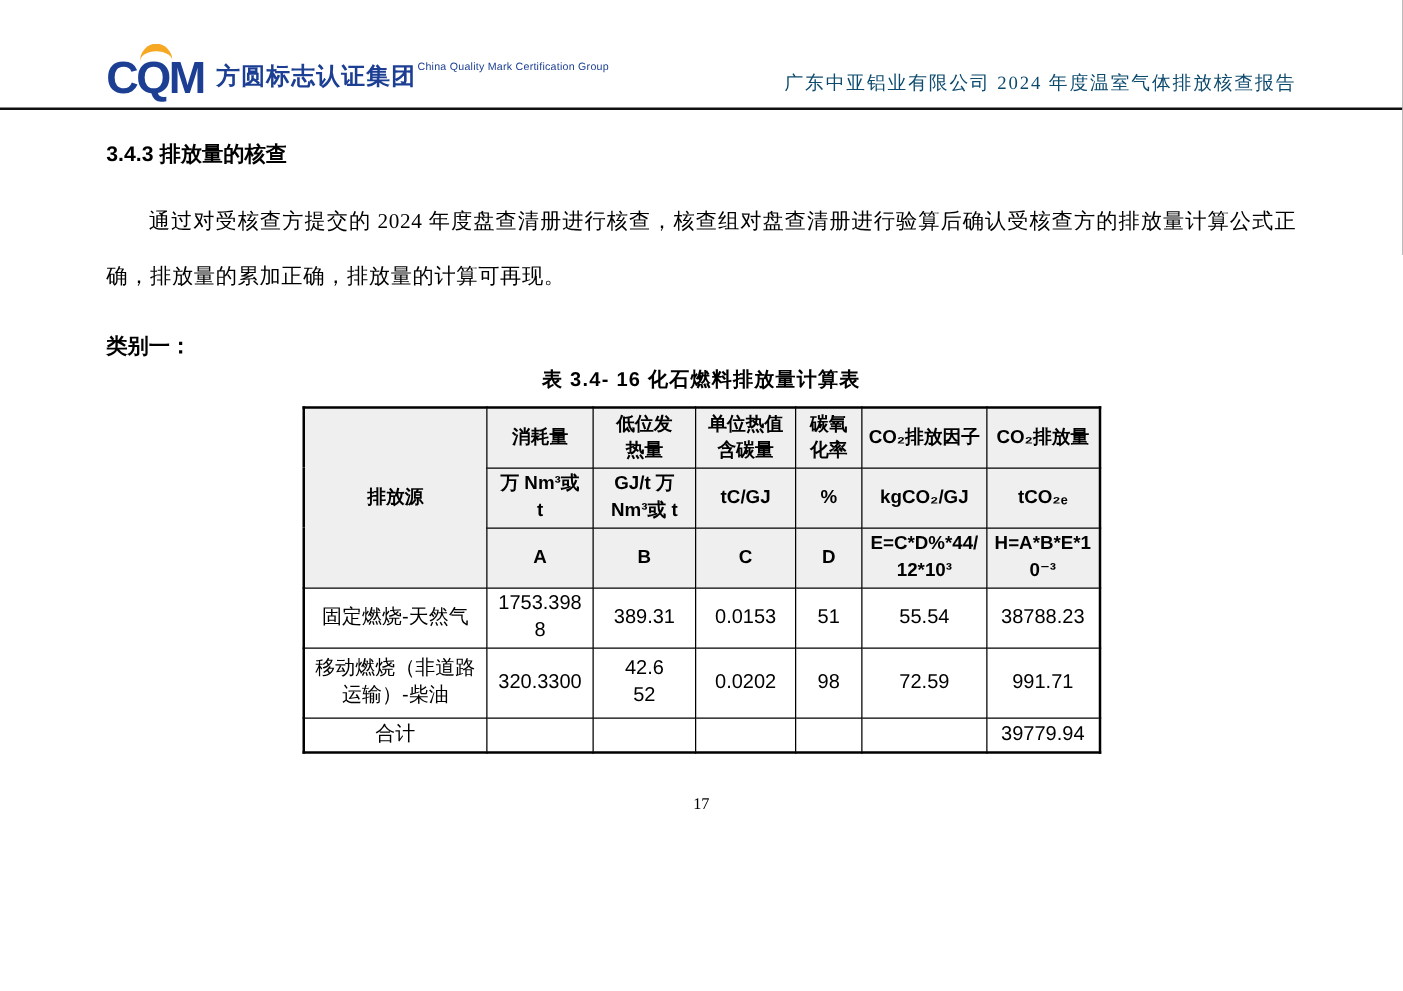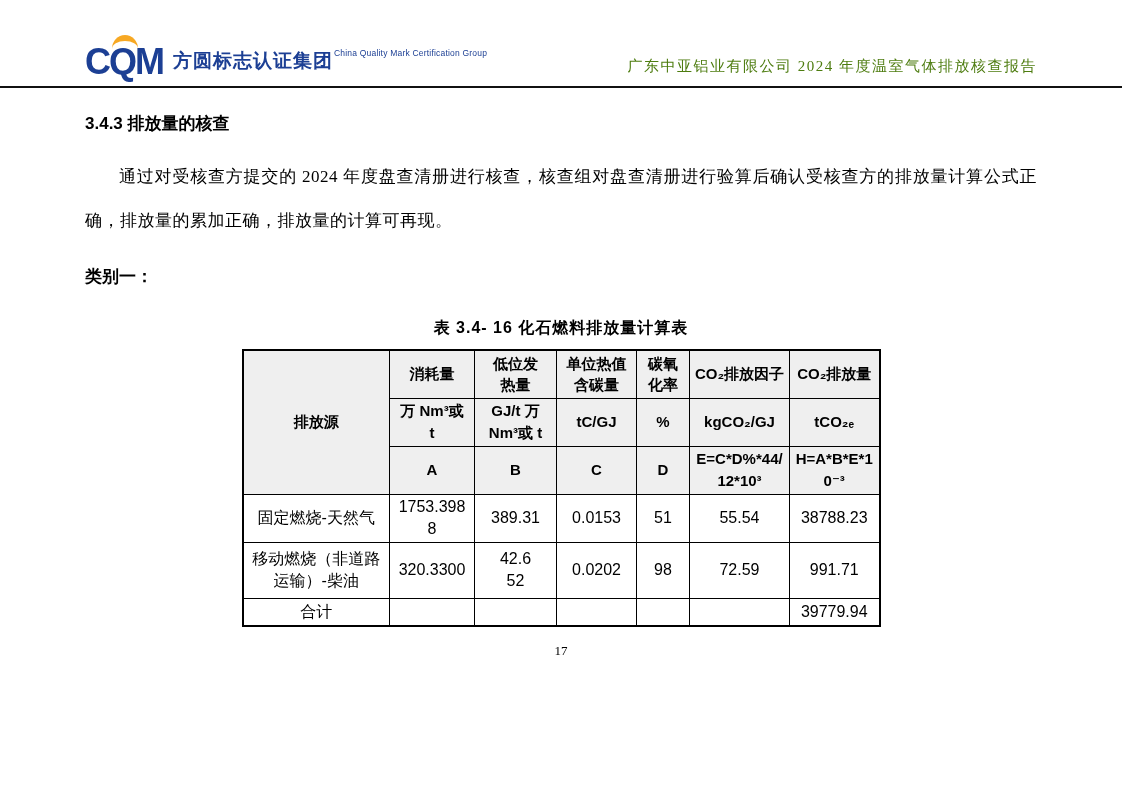--- a/index.html
+++ b/index.html
@@ -38,41 +38,41 @@
   .logo-names { display: flex; flex-direction: row; gap: 1px; padding-bottom: 2px; }
   .logo-cn {
     font-family: "Liberation Sans", "DejaVu Sans", sans-serif;
     font-weight: bold; font-size: 19px; color: #1c3f94; letter-spacing: 1px;
   }
   .logo-en {
     font-family: "Liberation Sans", "DejaVu Sans", sans-serif;
     font-size: 8.5px; color: #1c3f94; letter-spacing: .2px;
   }
   .doc-title {
-    font-size: 15px; letter-spacing: 1.5px; color: #4d7c0f;
+    font-size: 15px; letter-spacing: 1.5px; color: #0c4a6e;
     padding-bottom: 4px; white-space: nowrap;
   }
 
   
   .p-summary { margin-top: 36px; font-size: 17px; text-indent: 2em; letter-spacing: .5px; }
   .sec-heading {
     margin-top: 24px; font-size: 17px; font-weight: bold;
     font-family: "Liberation Sans", "DejaVu Sans", sans-serif;
   }
   .p-verify {
     margin-top: 20px; font-size: 17px; text-indent: 2em;
     line-height: 44px; text-align: justify; letter-spacing: .5px;
   }
   .p-result { margin-top: 4px; font-size: 17px; letter-spacing: .5px; }
   .cat-label {
     margin-top: 22px; font-size: 17px; font-weight: bold;
     font-family: "Liberation Sans", "DejaVu Sans", sans-serif;
   }
   .tbl-caption {
-    margin-top: 30px; text-align: center; font-size: 16px; font-weight: bold;
+    margin-top: 6px; text-align: center; font-size: 16px; font-weight: bold;
     font-family: "Liberation Sans", "DejaVu Sans", sans-serif; letter-spacing: 1px;
   }
 
   
   table.calc {
     margin: 10px auto 0 auto;
     border-collapse: collapse;
     table-layout: fixed;
     width: 637px;
     border: 2px solid #000;
@@ -88,21 +88,21 @@
   }
   table.calc th { background: #efefef; font-weight: bold; line-height: 1.45; }
   table.calc td { font-size: 16px; line-height: 1.35; }
   .h-row  { height: 48px; }
   .d-row1 { height: 48px; }
   .d-row2 { height: 56px; }
   .t-row  { height: 28px; }
   td.src { font-size: 15px; }
 
   
-  .pg-num { margin-top: 16px; text-align: center; font-size: 13px; }
+  .pg-num { margin-top: 32px; text-align: center; font-size: 13px; }
 </style>
 </head>
 <body>
 
 <div class="page">
 
   <div class="hdr">
     <div class="logo">
       <div class="logo-mark">
         <span class="logo-abbr">CQM</span>

